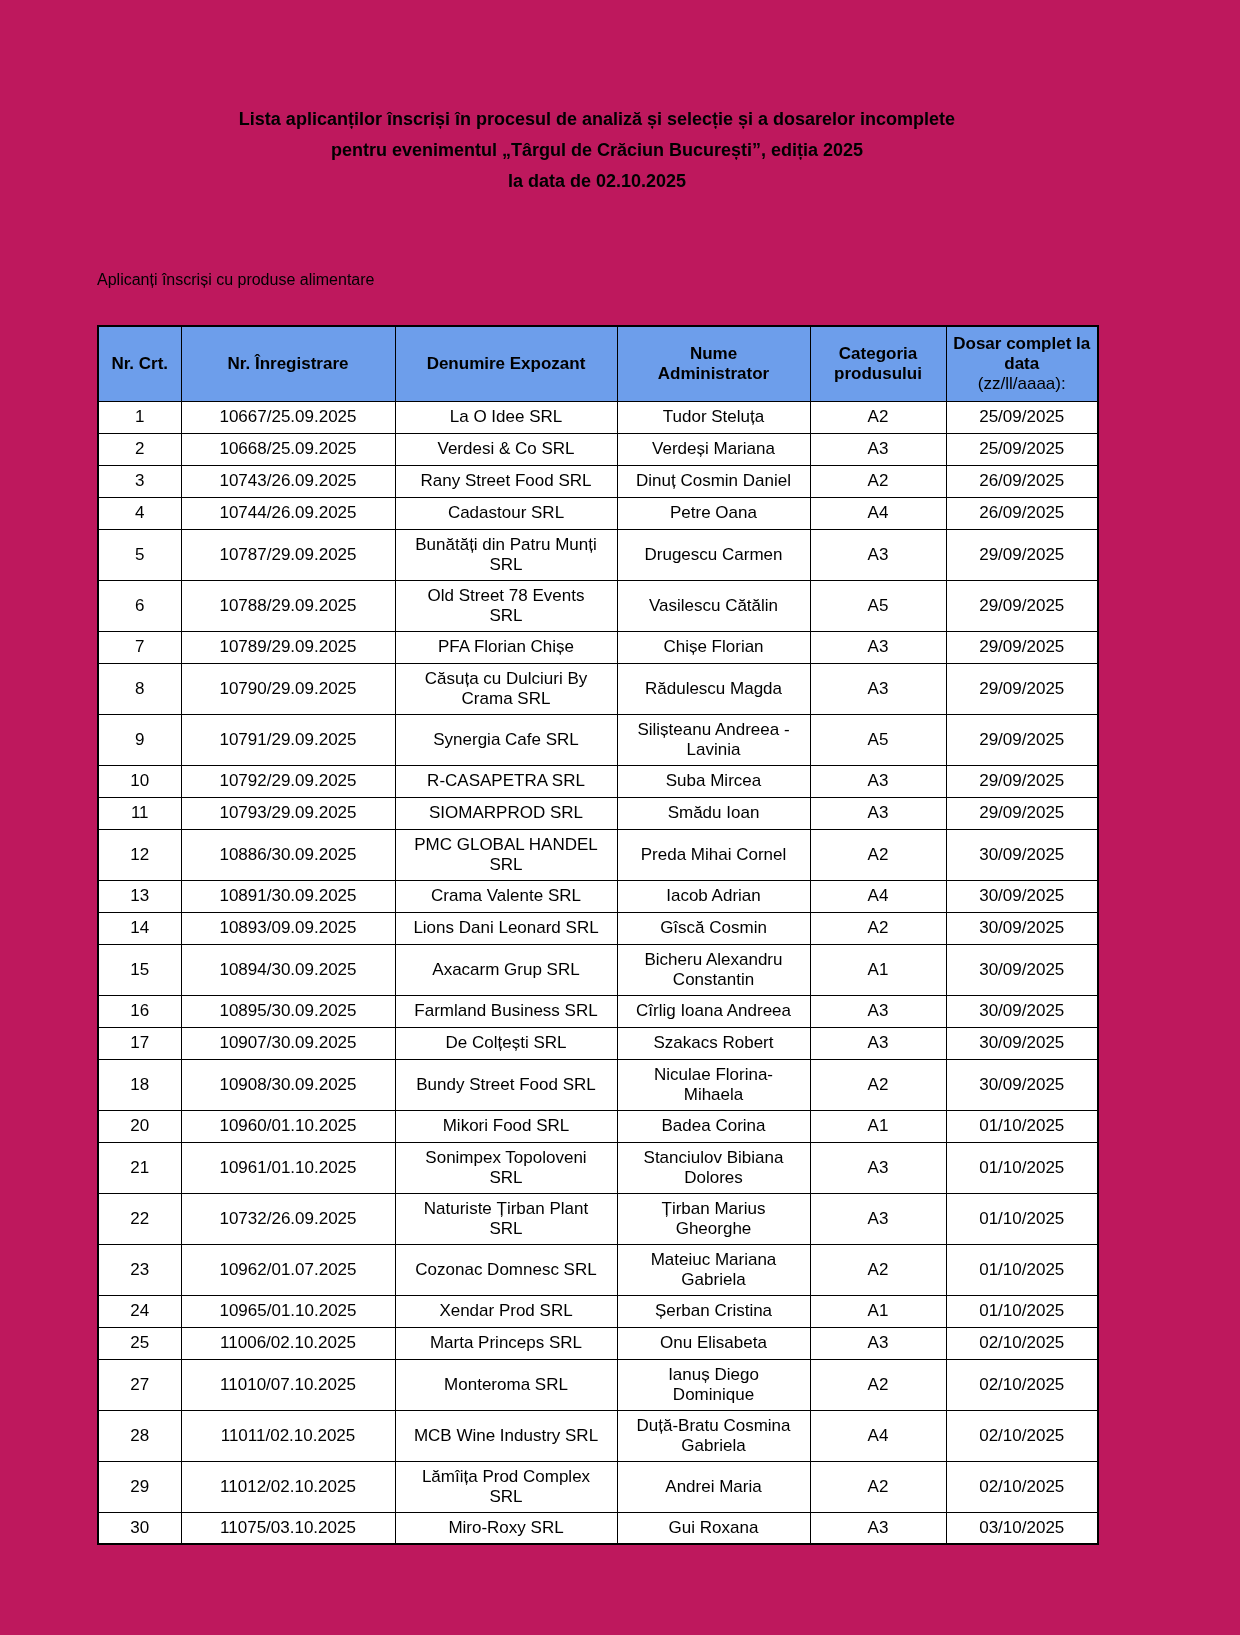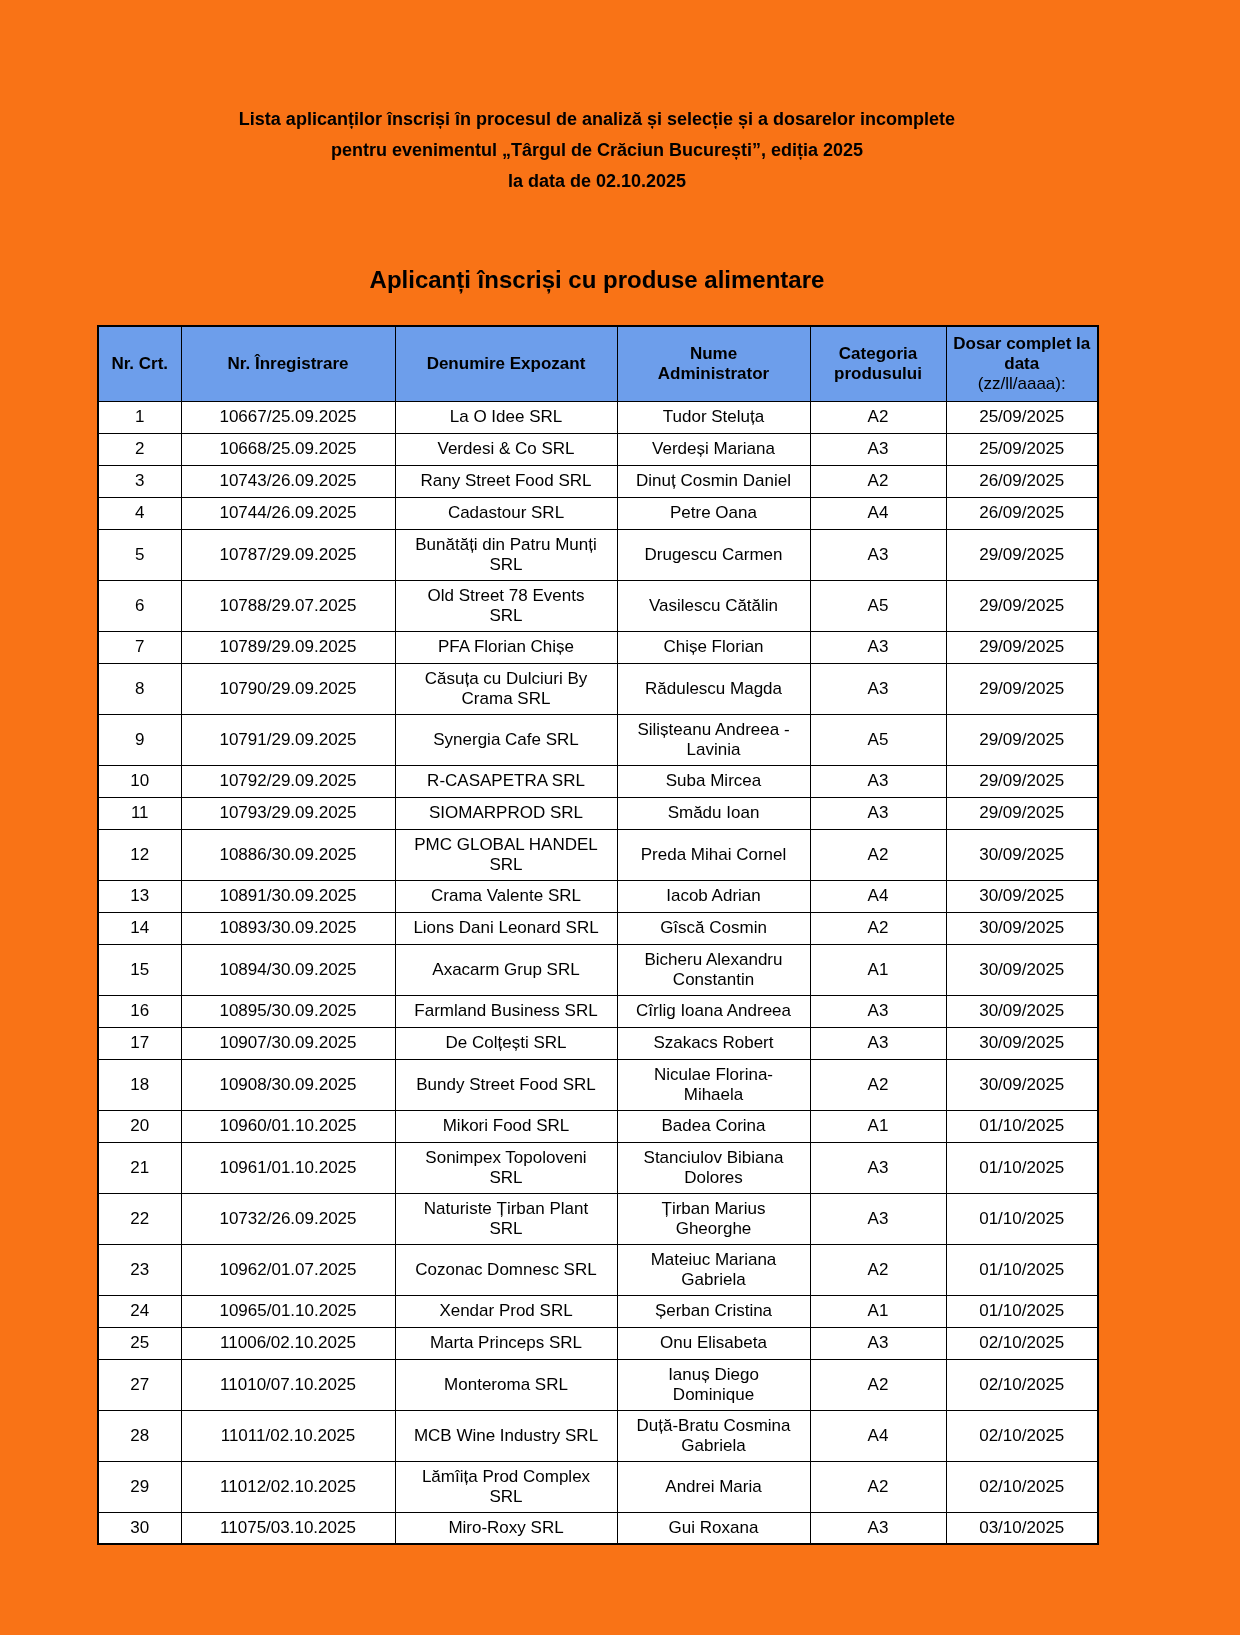--- a/index.html
+++ b/index.html
@@ -5,39 +5,38 @@
   * { margin: 0; padding: 0; box-sizing: border-box; }
   html, body {
     background: #ffffff;
     font-family: "Liberation Sans", "DejaVu Sans", sans-serif;
     color: #000000;
   }
   .page {
     position: relative;
     width: 1240px;
     height: 1635px;
-    background: #f97316;
+    background: #be185d;
     overflow: hidden;
   }
   .content {
     margin-left: 97px;
     width: 1000px;
   }
   .title-block {
     margin-top: 104px;
     text-align: center;
     font-size: 18px;
     font-weight: bold;
     line-height: 31px;
   }
   .subtitle {
     margin-top: 71px;
-    text-align: center;
-    font-size: 24px;
-    font-weight: bold;
+    font-size: 16px;
+    font-weight: normal;
     line-height: 24px;
   }
   table.applicants {
     margin-top: 33px;
     width: 1000px;
     border-collapse: collapse;
     table-layout: fixed;
     border: 2px solid #000000;
   }
   table.applicants th,
@@ -138,21 +137,21 @@
             <td>5</td>
             <td>10787/29.09.2025</td>
             <td>Bunătăți din Patru Munți
 SRL</td>
             <td>Drugescu Carmen</td>
             <td>A3</td>
             <td>29/09/2025</td>
           </tr>
           <tr>
             <td>6</td>
-            <td>10788/29.07.2025</td>
+            <td>10788/29.09.2025</td>
             <td>Old Street 78 Events
 SRL</td>
             <td>Vasilescu Cătălin</td>
             <td>A5</td>
             <td>29/09/2025</td>
           </tr>
           <tr>
             <td>7</td>
             <td>10789/29.09.2025</td>
             <td>PFA Florian Chișe</td>
@@ -206,21 +205,21 @@
           <tr>
             <td>13</td>
             <td>10891/30.09.2025</td>
             <td>Crama Valente SRL</td>
             <td>Iacob Adrian</td>
             <td>A4</td>
             <td>30/09/2025</td>
           </tr>
           <tr>
             <td>14</td>
-            <td>10893/30.09.2025</td>
+            <td>10893/09.09.2025</td>
             <td>Lions Dani Leonard SRL</td>
             <td>Gîscă Cosmin</td>
             <td>A2</td>
             <td>30/09/2025</td>
           </tr>
           <tr>
             <td>15</td>
             <td>10894/30.09.2025</td>
             <td>Axacarm Grup SRL</td>
             <td>Bicheru Alexandru

